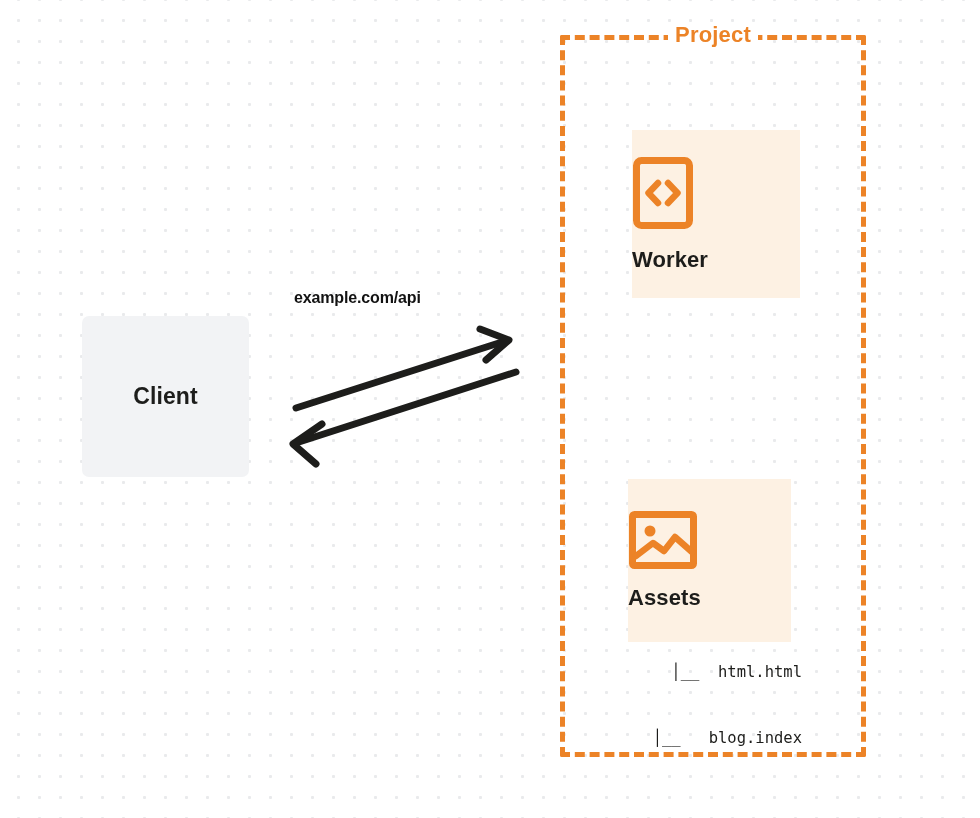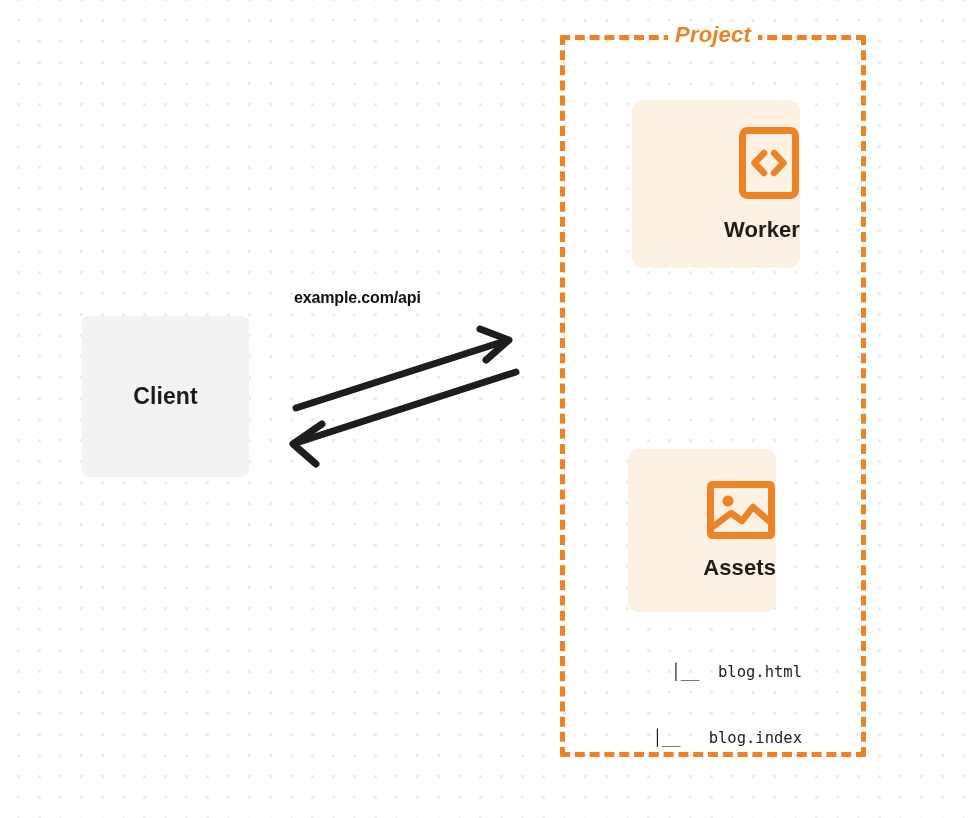--- a/index.html
+++ b/index.html
@@ -80,43 +80,43 @@
     left: 50%;
     top: -5px;
     transform: translate(-50%, -50%);
     background: #ffffff;
     padding: 0 7px;
     font-size: 22px;
     font-weight: 700;
     color: #ec8327;
     letter-spacing: 0.2px;
     white-space: nowrap;
-    font-style: italic;
   }
 
   
   .resource-card {
     position: absolute;
     background: #fdf1e3;
-    border-radius: 11px;
+    border-radius: 0;
     display: flex;
     flex-direction: column;
-    align-items: flex-end;
+    align-items: flex-start;
     justify-content: center;
+    margin-top: 30px;
   }
   #worker-card {
     left: 632px;
     top: 100px;
     width: 168px;
     height: 168px;
   }
   #assets-card {
     left: 628px;
     top: 449px;
-    width: 148px;
+    width: 163px;
     height: 163px;
   }
   .resource-card .card-icon {
     line-height: 0;
     margin-bottom: 17px;
   }
   #assets-card .card-icon {
     margin-bottom: 15px;
   }
   .resource-card .card-label {
@@ -187,18 +187,18 @@
       <svg width="70" height="60" viewBox="0 0 70 60" xmlns="http://www.w3.org/2000/svg">
         <rect x="4.5" y="4.5" width="61" height="51" rx="2" ry="2" fill="none" stroke="#ec8327" stroke-width="7"></rect>
         <circle cx="22" cy="21" r="5.5" fill="#ec8327"></circle>
         <polyline points="8,46 25,33 36,41 47,27 64,42" fill="none" stroke="#ec8327" stroke-width="6.5" stroke-linecap="round" stroke-linejoin="round"></polyline>
       </svg>
     </span>
     <span class="card-label">Assets</span>
   </div>
 
   <div id="assets-file-tree">
-    <span class="tree-row">   │__  blog.html</span>
+    <span class="tree-row">   │__  html.html</span>
     <span class="tree-row">   │__   blog.index</span>
     
   </div>
 
 </div>
 
 </body></html>

